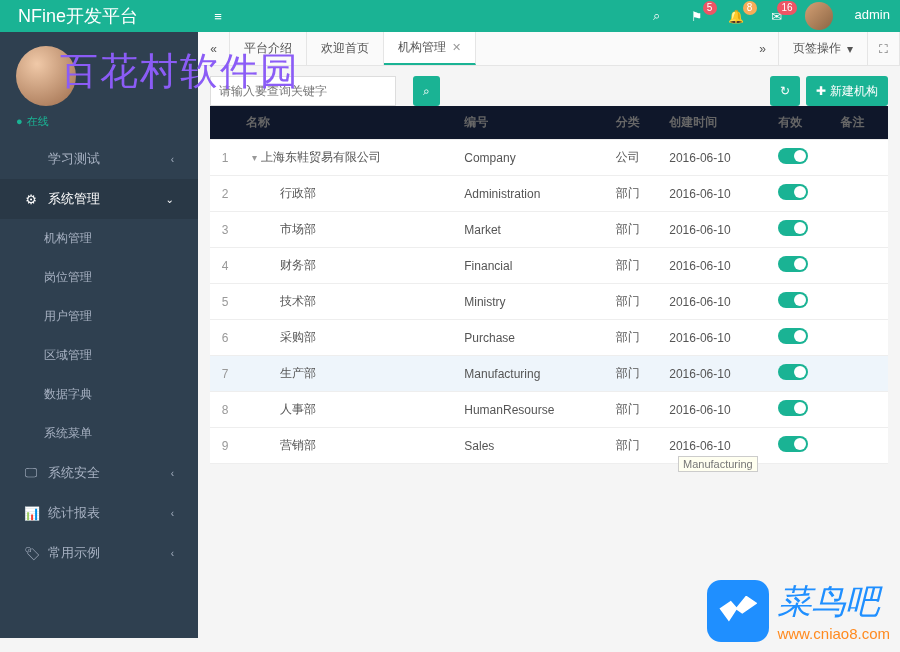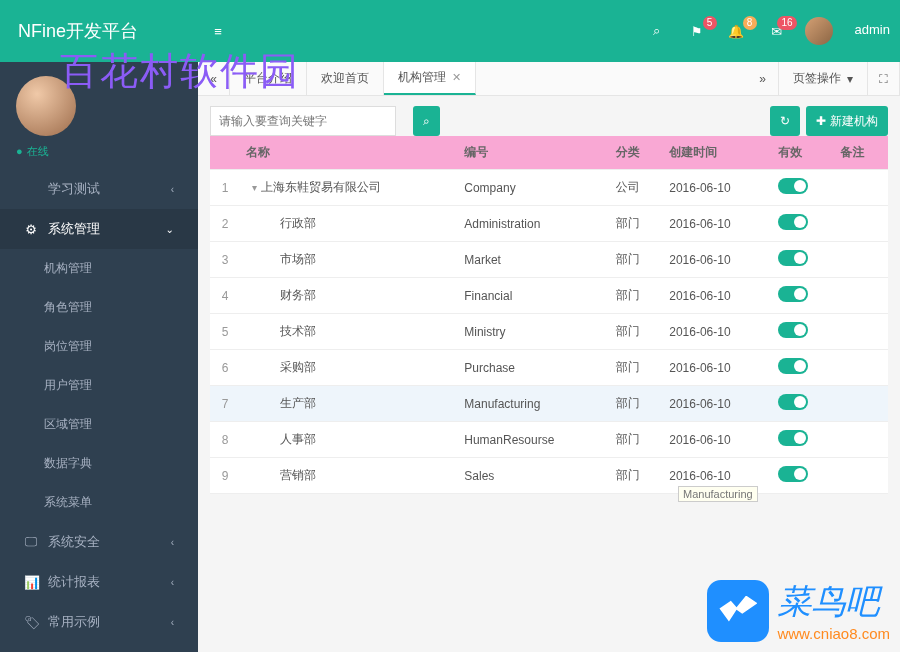--- a/index.html
+++ b/index.html
@@ -1,17 +1,17 @@
 <!DOCTYPE html>
 <html><head>
 <meta charset="utf-8">
 <style>
 *{box-sizing:border-box;margin:0;padding:0}
 body{font-family:"Microsoft YaHei",Arial,sans-serif;font-size:13px;color:#555;background:#f5f5f5;width:900px;height:652px;overflow:hidden;position:relative}
-.topbar{height:62px;background:#1ab394;color:#fff;display:flex;align-items:center;position:relative}
+.topbar{height:32px;background:#1ab394;color:#fff;display:flex;align-items:center;position:relative}
 .brand{width:198px;padding-left:18px;font-size:18px;font-weight:500;color:#fff}
 .hamburger{width:40px;text-align:center;cursor:pointer}
 .topbar-right{position:absolute;right:10px;display:flex;align-items:center;gap:16px}
 .top-icon{position:relative;cursor:pointer;width:24px;text-align:center}
 .badge{position:absolute;top:-8px;right:-8px;background:#f8ac59;color:#fff;font-size:10px;border-radius:8px;padding:0 4px;min-width:14px;text-align:center;line-height:14px}
 .badge.red{background:#ed5565}
 .avatar{width:28px;height:28px;border-radius:50%;background:linear-gradient(135deg,#d4a074,#8b6544);display:inline-block;vertical-align:middle}
 .user-label{margin-left:22px}
 .layout{display:flex;height:606px}
 .sidebar{width:198px;background:#2f4050;color:#a7b1c2;overflow-y:auto}
@@ -33,21 +33,21 @@
 .tab .close{font-size:11px;color:#999}
 .tabbar-right{margin-left:auto;display:flex}
 .content{flex:1;padding:10px 12px;position:relative}
 .toolbar{display:flex;align-items:flex-end;gap:17px;margin-bottom:0}
 .search-input{flex:0 0 186px;height:30px;border:1px solid #ddd;padding:0 8px;font-size:12px}
 .btn{height:30px;padding:0 10px;border:none;border-radius:3px;color:#fff;cursor:pointer;font-size:12px;display:inline-flex;align-items:center;gap:4px}
 .btn-teal{background:#1ab394}
 .toolbar-right{margin-left:auto;display:flex;gap:6px}
 .table{width:100%;border-collapse:collapse;background:#fff}
 .table th,.table td{border-bottom:1px solid #eee;padding:8px 6px;font-size:12px;text-align:left}
-.table th{color:#666;font-weight:600;background:#f9a8d4}
+.table th{color:#666;font-weight:600;background:#0f172a}
 .table tr.sel td{background:#eef5fb}
 .table td.num{color:#999;width:30px;text-align:center}
 .tree-caret{color:#999;margin-right:4px;font-size:10px}
 .toggle{display:inline-block;width:30px;height:16px;background:#1ab394;border-radius:8px;position:relative}
 .toggle::after{content:"";position:absolute;width:12px;height:12px;background:#fff;border-radius:50%;right:2px;top:2px}
 .watermark{position:absolute;top:46px;left:60px;font-size:38px;color:#8b5cf6;font-family:Liberation Sans, sans-serif;pointer-events:none;z-index:5;letter-spacing:2px}
 .tooltip{position:absolute;border:1px solid #ccc;background:#fffff0;padding:1px 4px;font-size:11px;color:#777;left:480px;top:390px;pointer-events:none}
 .logo-overlay{position:absolute;right:10px;bottom:10px;display:flex;align-items:center;gap:8px;z-index:10}
 .logo-icon{width:62px;height:62px;background:#1f8fff;border-radius:14px;position:relative}
 .logo-icon::before{content:"";position:absolute;left:12px;top:16px;width:38px;height:26px;background:#fff;clip-path:polygon(0 50%,30% 20%,45% 45%,70% 0,100% 30%,60% 70%,45% 55%,25% 100%)}
@@ -84,21 +84,20 @@
         <span>学习测试</span>
         <span class="chev">‹</span>
       </div>
     <div class="nav-item active">
         <span class="ico">⚙</span>
         <span>系统管理</span>
         <span class="chev">⌄</span>
       </div>
     <div id="sys-sub">
         <div class="nav-item indent">机构管理</div>
-        <div class="nav-item indent">角色管理</div>
         <div class="nav-item indent">岗位管理</div>
         <div class="nav-item indent">用户管理</div>
         <div class="nav-item indent">区域管理</div>
         <div class="nav-item indent">数据字典</div>
         <div class="nav-item indent">系统菜单</div>
       </div>
     <div class="nav-item">
         <span class="ico">🖵</span>
         <span>系统安全</span>
         <span class="chev">‹</span>

